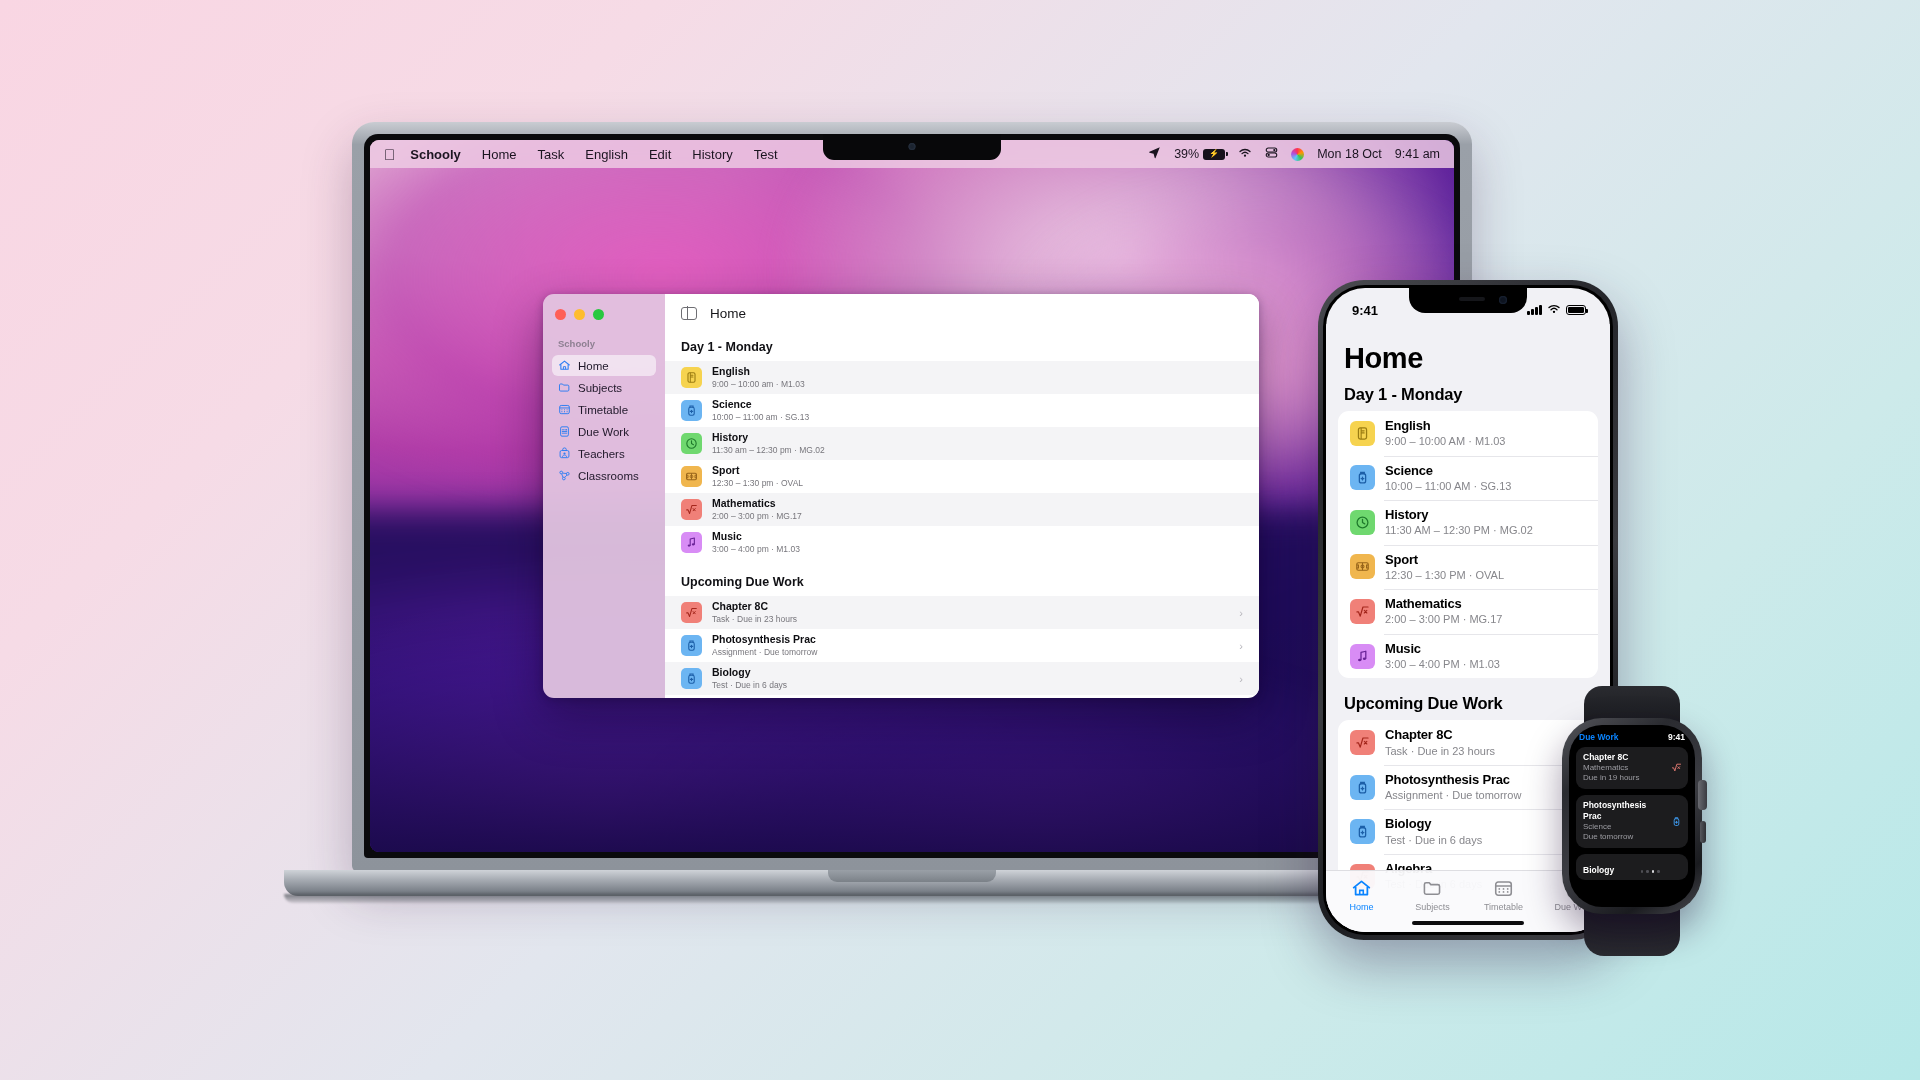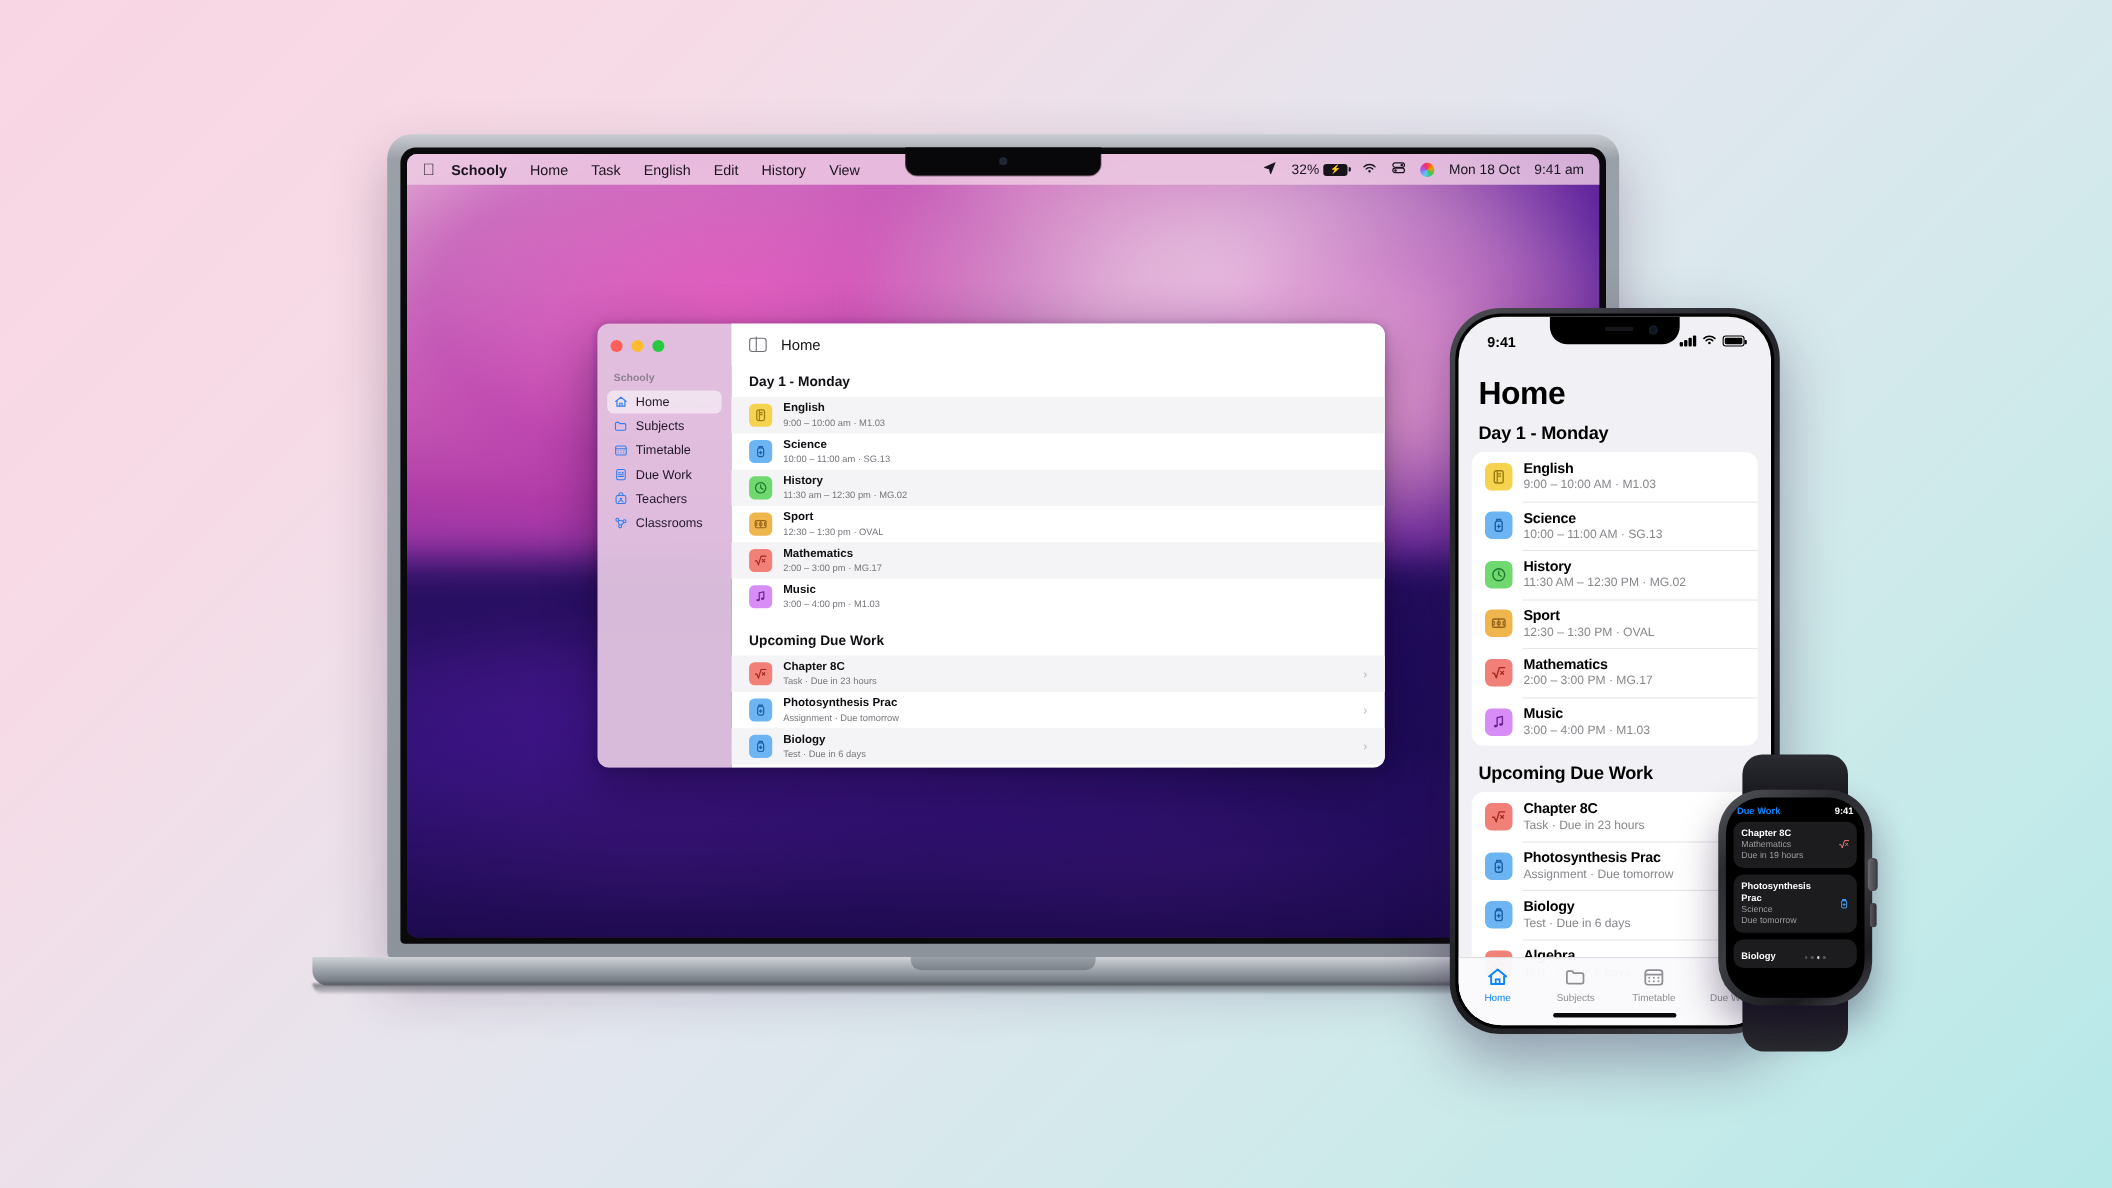--- a/index.html
+++ b/index.html
@@ -232,30 +232,30 @@
       </div>
 
       <div class="mb-menubar">
         <span class="apple"></span>
         <span class="mi app">Schooly</span>
         <span class="mi">Home</span>
         <span class="mi">Task</span>
         <span class="mi">English</span>
         <span class="mi">Edit</span>
         <span class="mi">History</span>
-        <span class="mi">View</span>
+        <span class="mi">Test</span>
 
         <span class="mb-right">
           <span>
             <svg viewBox="0 0 16 16" width="13" height="13">
                 <path d="M14.5 1.5 1.8 7.2c-.5.2-.4 1 .1 1.1l5 1.3 1.3 5c.1.5.9.6 1.1.1z" fill="#1b1420"></path>
               </svg>
           </span>
           <span class="batt">
-            <span>32%</span>
+            <span>39%</span>
             <span class="batt-body">
                 <span class="batt-bolt">⚡</span>
               </span>
           </span>
           <span>
             <svg viewBox="0 0 16 16" width="14" height="14">
                 <path d="M8 12.4a1.3 1.3 0 1 0 0-2.6 1.3 1.3 0 0 0 0 2.6z" fill="#1b1420"></path>
                 <path d="M4.6 8.7a5 5 0 0 1 6.8 0" stroke="#1b1420" stroke-width="1.5" fill="none" stroke-linecap="round"></path>
                 <path d="M2.3 6.3a8.3 8.3 0 0 1 11.4 0" stroke="#1b1420" stroke-width="1.5" fill="none" stroke-linecap="round"></path>
               </svg>

